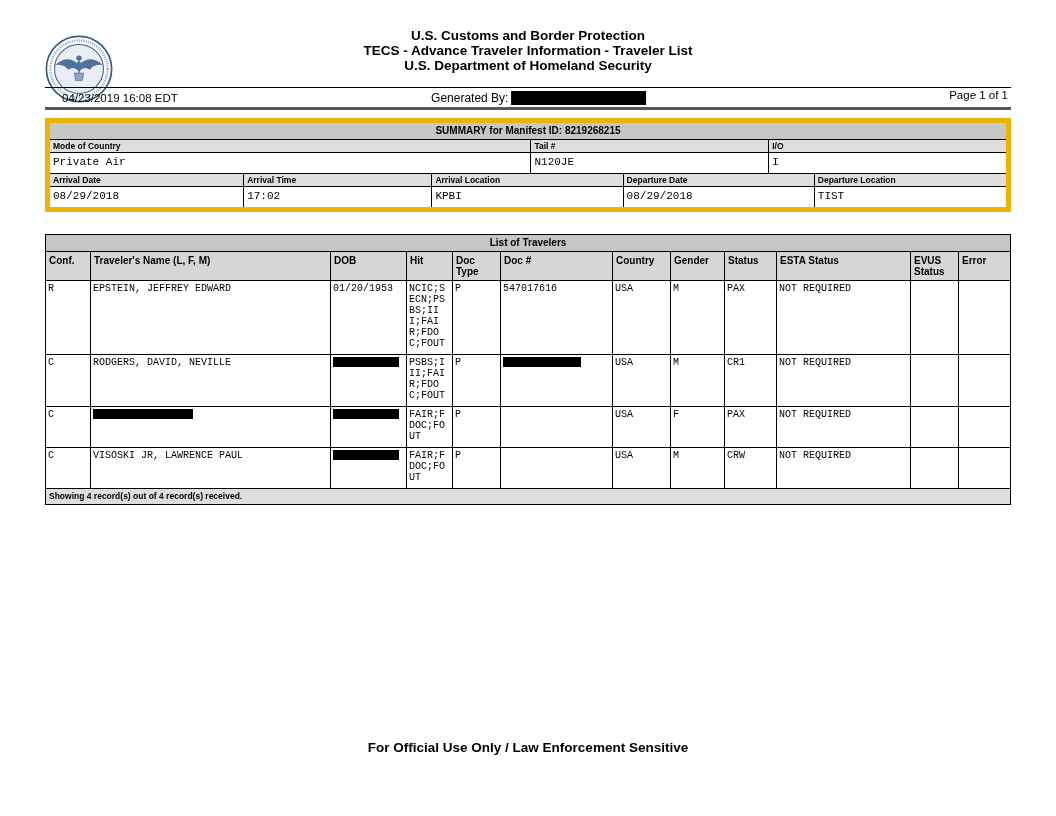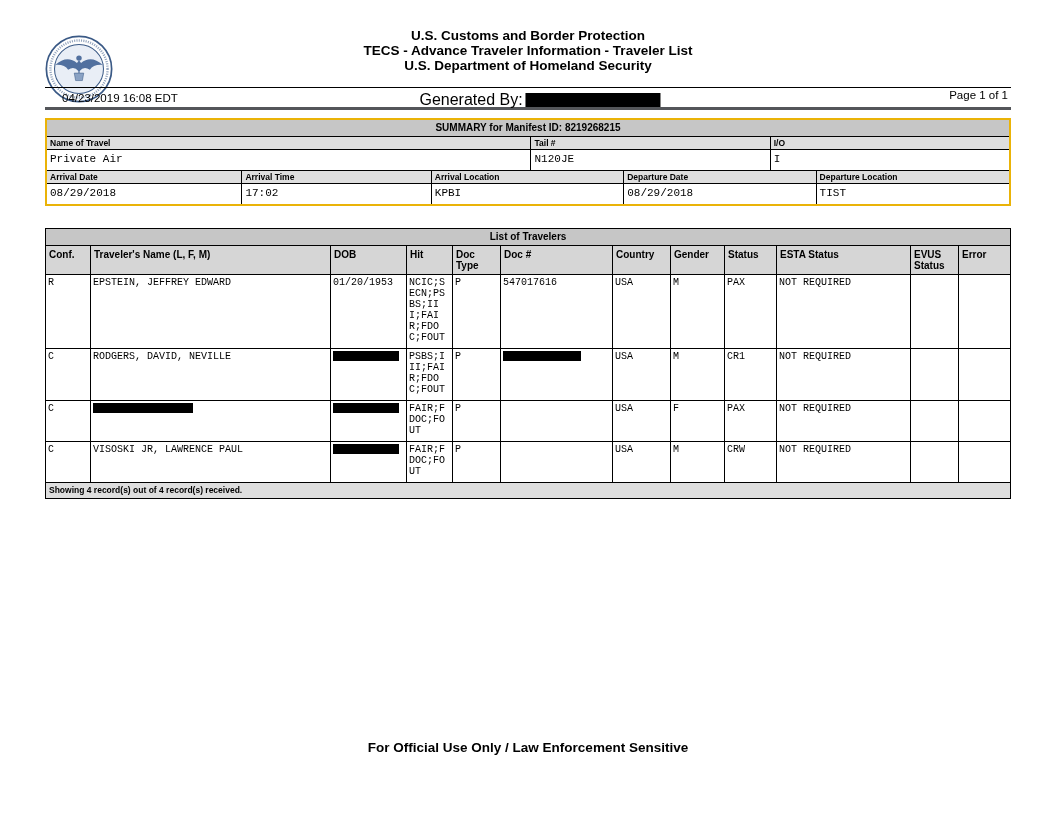--- a/index.html
+++ b/index.html
@@ -19,27 +19,27 @@
 
   .info-bar {
     margin:14px 45px 0;
     border-top:1px solid #000;
     border-bottom:3px solid #54565a;
     height:23px;
     position:relative;
     font-size:11.5px;
   }
   .info-date { position:absolute; left:17px; top:4px; }
-  .info-center { position:absolute; left:50%; transform:translateX(-45%); top:3px; display:flex; align-items:center; gap:3px; font-size:16px; }
+  .info-center { position:absolute; left:50%; transform:translateX(-45%); top:3px; display:flex; align-items:center; gap:3px; font-size:12px; }
   .info-page { position:absolute; right:3px; top:1px; }
 
   .redact { display:inline-block; background:#000; vertical-align:top; }
 
   
-  .sum { margin:8px 45px 16px; border:2px solid #eab308; }
+  .sum { margin:8px 45px 16px; border:5px solid #eab308; }
   .sum-title { background:#c6c6c6; text-align:center; font-weight:bold; font-size:10px; padding:2px 0 3px; }
   .srow { display:grid; border-top:1px solid #000; }
   .scell { border-left:1px solid #000; padding:1px 3px; overflow:hidden; }
   .scell:first-child { border-left:0; }
   .lblcell { background:#dedede; font-weight:bold; font-size:8.5px; line-height:10px; }
   .valcell { font-family:"Liberation Mono","DejaVu Sans Mono",monospace; font-size:11px; height:20px; padding-top:3px; }
   .cols3 { grid-template-columns:485fr 240fr 240fr; }
   .cols5 { grid-template-columns:195fr 190fr 193fr 193fr 194fr; }
 
   
@@ -80,21 +80,21 @@
       <span>Generated By:</span>
       <span class="redact" style="width:135px;height:14px;"></span>
     </span>
     <span class="info-page">Page 1 of 1</span>
   </div>
 
   <div class="sum">
     <div class="sum-title">SUMMARY for Manifest ID: 8219268215</div>
 
     <div class="srow cols3">
-      <div class="scell lblcell">Name of Travel</div>
+      <div class="scell lblcell">Mode of Country</div>
       <div class="scell lblcell">Tail #</div>
       <div class="scell lblcell">I/O</div>
     </div>
     <div class="srow cols3">
       <div class="scell valcell">Private Air</div>
       <div class="scell valcell">N120JE</div>
       <div class="scell valcell">I</div>
     </div>
 
     <div class="srow cols5">

